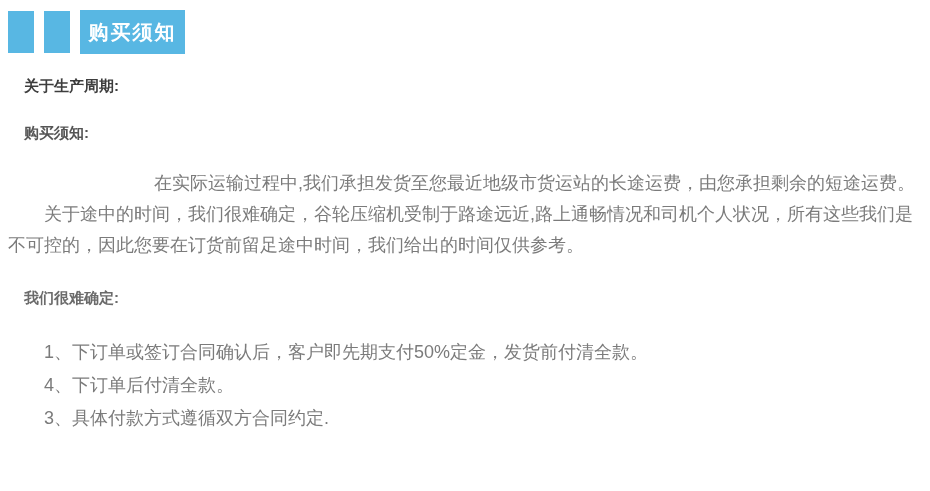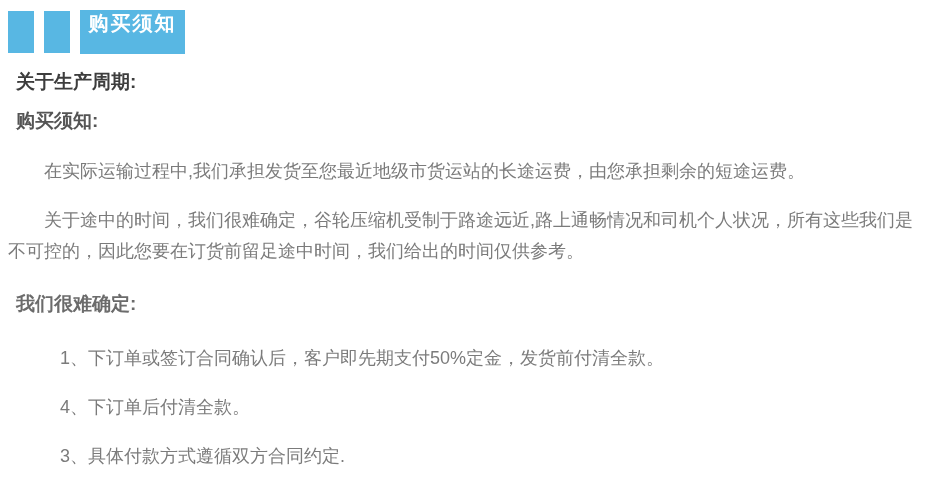--- a/index.html
+++ b/index.html
@@ -38,54 +38,55 @@
     height: 42px;
     background: var(--accent);
     margin-right: 10px;
   }
   .badge {
     width: 105px;
     height: 44px;
     background: var(--accent);
     color: var(--badge-text);
     display: flex;
+    align-items: center;
     justify-content: center;
     font-size: 20px;
     font-weight: bold;
     letter-spacing: 2px;
   }
   
   .h {
-    font-size: 19px;
+    font-size: 15px;
     font-weight: bold;
     line-height: 31px;
-    margin: 8px;
+    margin: 16px;
     word-break: break-all;
   }
   .h-1 { color: var(--heading-primary); }
   .h-2 { color: var(--heading-secondary); }
   .h-3 { color: var(--heading-tertiary); margin-top: 21px; }
   .para {
     font-size: 18px;
     line-height: 31px;
     color: var(--body-text);
     margin: 0;
     text-indent: 2em;
     word-break: break-all;
   }
-  .gap-sm { margin-top: 20px; }
-  .gap-md { margin-top: 18px; }
+  .gap-sm { margin-top: 20px; text-align: right; }
+  .gap-md { }
   .list {
     margin-top: 23px;
   }
   .item {
     font-size: 18px;
     line-height: 33px;
     color: var(--body-text);
-    margin: 16px;
+    margin: 0;
     text-indent: 2em;
     word-break: break-all;
   }
 </style>
 </head>
 <body>
 
 <div class="page">
 
   <div class="badge-row">

